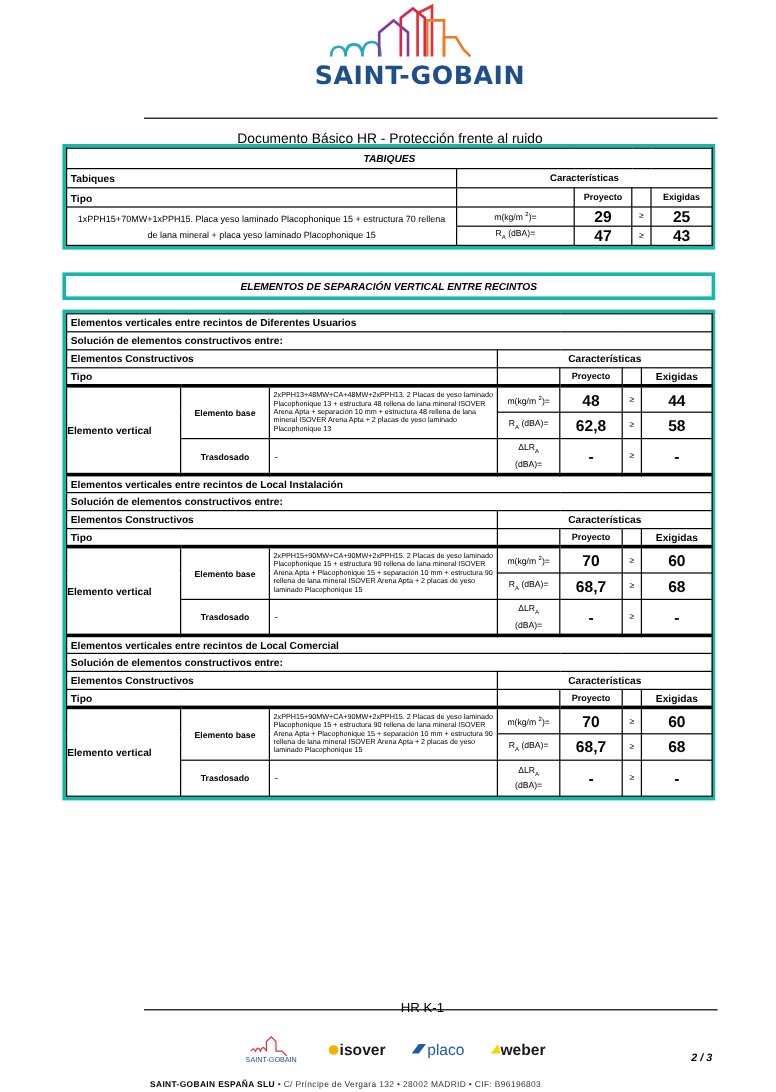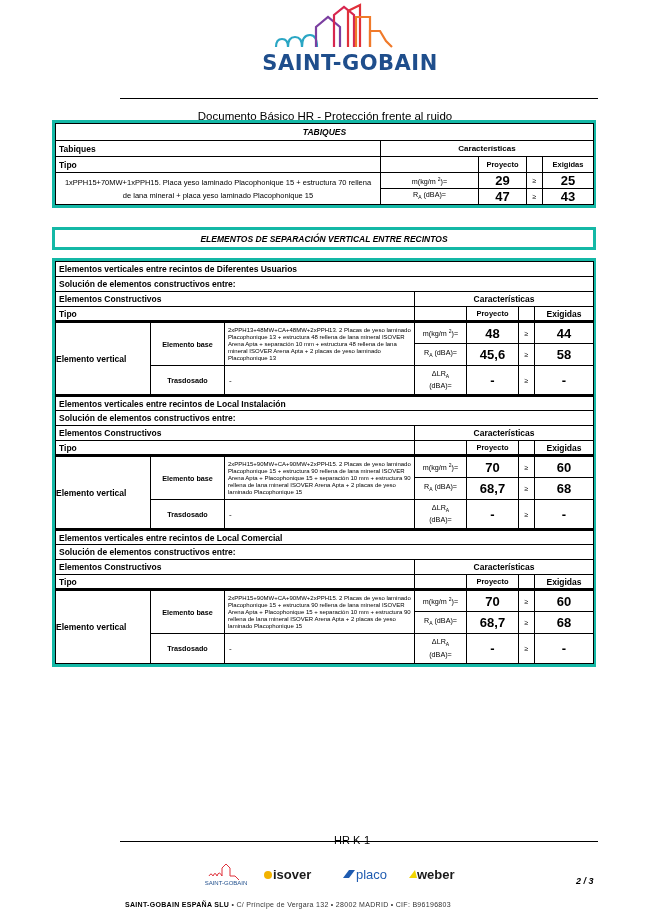--- a/index.html
+++ b/index.html
@@ -140,21 +140,21 @@
     <td rowspan="3" class="el-vert">Elemento vertical</td>
     <td rowspan="2" class="el-base">Elemento base</td>
     <td rowspan="2" class="small-desc">2xPPH13+48MW+CA+48MW+2xPPH13. 2 Placas de yeso laminado Placophonique 13 + estructura 48 rellena de lana mineral ISOVER Arena Apta + separación 10 mm + estructura 48 rellena de lana mineral ISOVER Arena Apta + 2 placas de yeso laminado Placophonique 13</td>
     <td class="param">m(kg/m <sup style="font-size:5px">2</sup>)=</td>
     <td class="val">48</td>
     <td class="geq">≥</td>
     <td class="val">44</td>
   </tr>
   <tr style="height:22px">
     <td class="param">R<sub style="font-size:5px">A</sub> (dBA)=</td>
-    <td class="val">45,6</td>
+    <td class="val">62,8</td>
     <td class="geq">≥</td>
     <td class="val">58</td>
   </tr>
   <tr style="height:30px">
     <td class="el-base">Trasdosado</td>
     <td style="padding-left:4px">-</td>
     <td class="param">ΔLR<sub style="font-size:5px">A</sub><br>(dBA)=</td>
     <td class="val">-</td>
     <td class="geq">≥</td>
     <td class="val">-</td>
@@ -247,21 +247,21 @@
 
 <div class="footer-rule"></div>
 <div class="footer-code">HR K-1</div>
 <div class="logos">
   <div class="logo" style="left:0;width:62px">
     <svg width="62" height="26" viewBox="0 0 62 26">
       <path d="M14 14 q2-4 4 0 q2-5 4 0 q2-6 5 0 L27 6 L31 2 L35 6 L35 14 L40 14 L44 18" fill="none" stroke="#e0303a" stroke-width="1"></path>
       <text x="31" y="23" font-size="6" text-anchor="middle" fill="#1f4e8c" font-family="Liberation Sans, sans-serif">SAINT-GOBAIN</text>
     </svg>
   </div>
-  <div class="logo" style="left:68px;width:56px">
+  <div class="logo" style="left:78px;width:56px">
     <svg width="56" height="26" viewBox="0 0 56 26">
       <circle cx="5" cy="13" r="4" fill="#f2b300"></circle>
       <text x="10" y="17" font-size="13" font-weight="bold" fill="#1a1a1a" font-family="Liberation Sans, sans-serif">isover</text>
     </svg>
   </div>
   <div class="logo" style="left:146px;width:56px">
     <svg width="56" height="26" viewBox="0 0 56 26">
       <polygon points="2,16 8,8 14,8 8,16" fill="#1e5bb0"></polygon>
       <text x="15" y="17" font-size="13" fill="#1e5bb0" font-family="Liberation Sans, sans-serif">placo</text>
     </svg>

